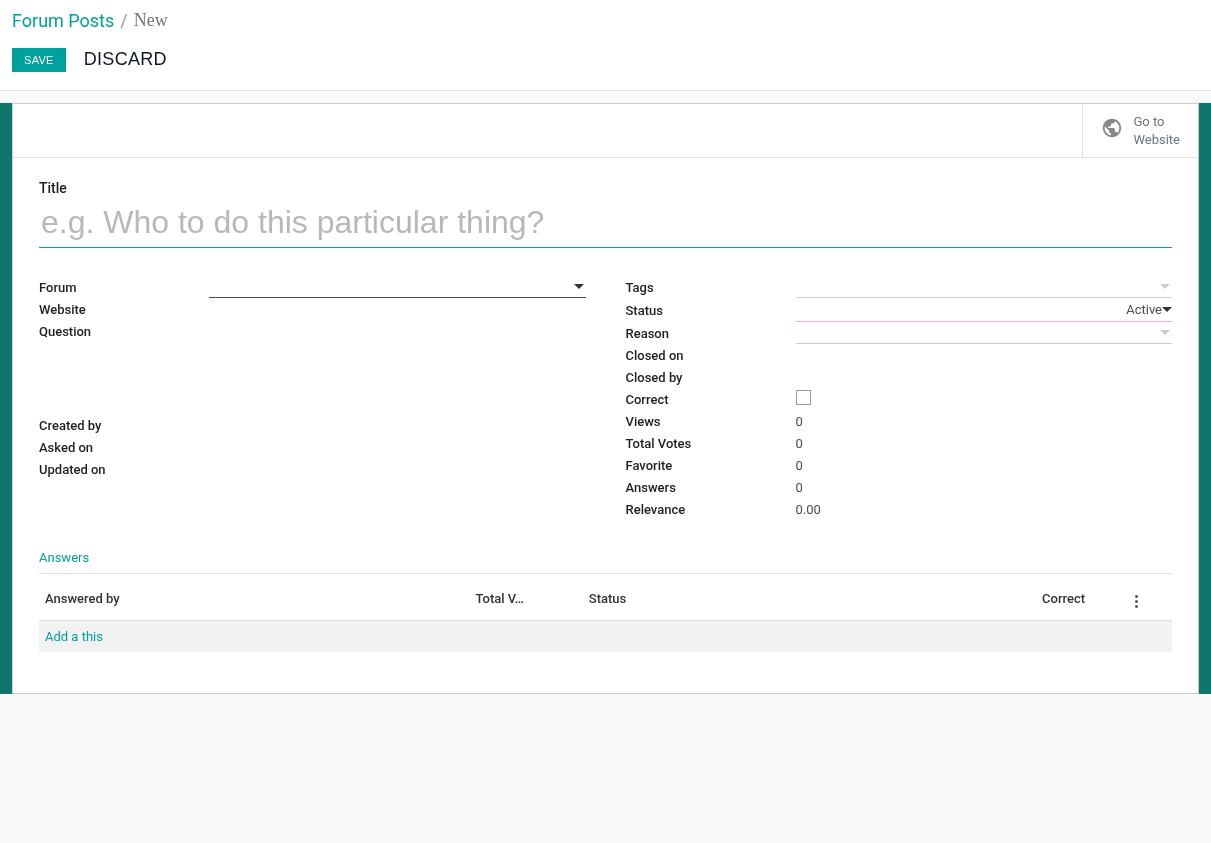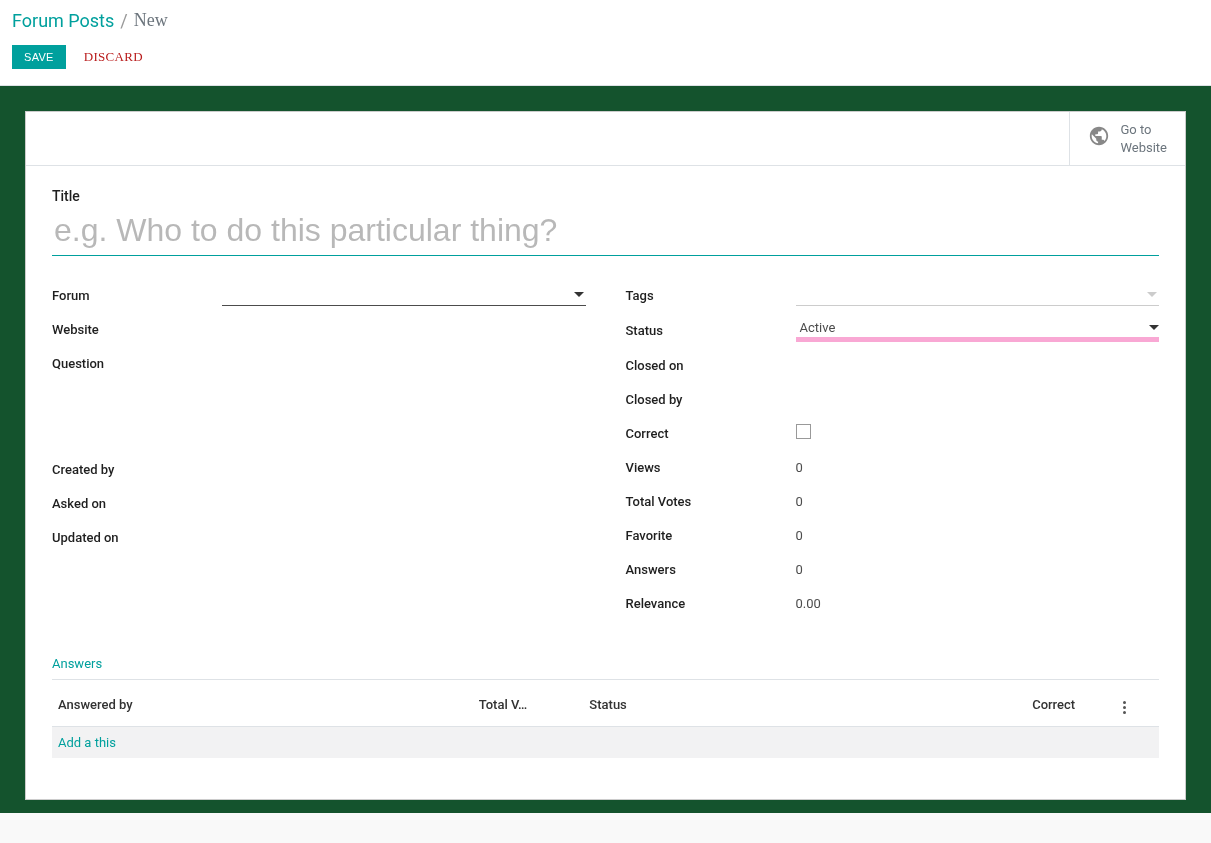--- a/index.html
+++ b/index.html
@@ -49,32 +49,31 @@
     border: none;
     padding: 6px 12px;
     font-weight: 500;
     cursor: pointer;
     text-transform: uppercase;
     font-size: 11px;
     letter-spacing: 0.3px;
   }
   .btn-discard {
     background: transparent;
-    color: #b91c1c;
+    color: #0f172a;
     border: none;
     padding: 6px 14px;
     cursor: pointer;
     text-transform: uppercase;
-    font-size: 13px;
+    font-size: 18px;
     letter-spacing: 0.3px;
-    font-family: Liberation Serif, serif;
   }
   .sheet-wrapper {
-    padding: 13px;
-    background: #14532d;
+    padding: 0;
+    background: #0f766e;
   }
   .sheet {
     background: #fff;
     border: 1px solid #ccc;
     margin: 12px;
     margin-bottom: 0;
   }
   .topbar {
     display: flex;
     border-bottom: 1px solid #dee2e6;
@@ -124,21 +123,21 @@
     display: flex;
     gap: 40px;
     margin-top: 28px;
   }
   .col {
     flex: 1;
   }
   .field-row {
     display: flex;
     align-items: center;
-    margin-bottom: 12px;
+    margin-bottom: 0;
     min-height: 22px;
   }
   .field-label {
     width: 170px;
     font-weight: 500;
     color: #1f1f1f;
     font-size: 13px;
     flex-shrink: 0;
   }
   .field-value {
@@ -166,25 +165,25 @@
     border-left: 5px solid transparent;
     border-right: 5px solid transparent;
     border-top: 5px solid #333;
   }
   .caret.light {
     border-top-color: #ccc;
   }
   .status-select {
     flex: 1;
     border: none;
-    border-bottom: 5px solid #f9a8d4;
+    border-bottom: 1px solid #f9a8d4;
     height: 24px;
     display: flex;
     align-items: center;
-    justify-content: space-between;
+    justify-content: flex-end;
     cursor: pointer;
     padding-left: 4px;
     color: #4c4c4c;
   }
   .checkbox {
     width: 15px;
     height: 15px;
     border: 1px solid #999;
     display: inline-block;
     cursor: pointer;
@@ -319,20 +318,26 @@
             <div class="field-label">Tags</div>
             <div class="field-input-select light">
               <span class="caret light"></span>
             </div>
           </div>
           <div class="field-row">
             <div class="field-label">Status</div>
             <div class="status-select">
               <span>Active</span>
               <span class="caret"></span>
+            </div>
+          </div>
+          <div class="field-row">
+            <div class="field-label">Reason</div>
+            <div class="field-input-select light">
+              <span class="caret light"></span>
             </div>
           </div>
           <div class="field-row">
             <div class="field-label">Closed on</div>
             <div class="field-value"></div>
           </div>
           <div class="field-row">
             <div class="field-label">Closed by</div>
             <div class="field-value"></div>
           </div>

